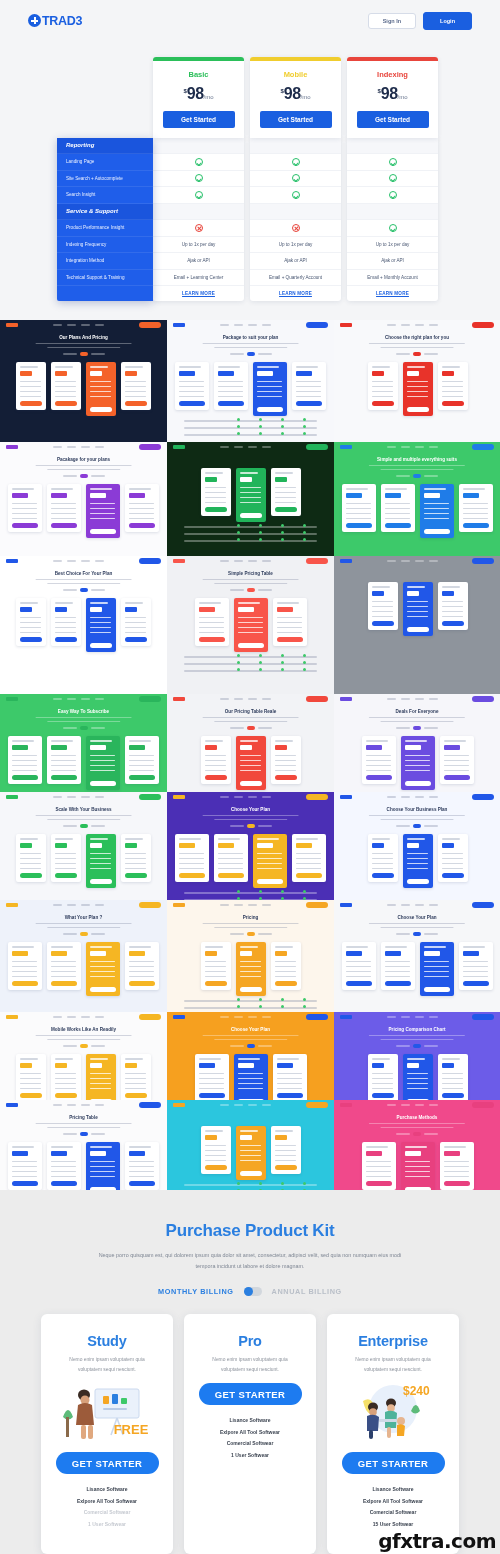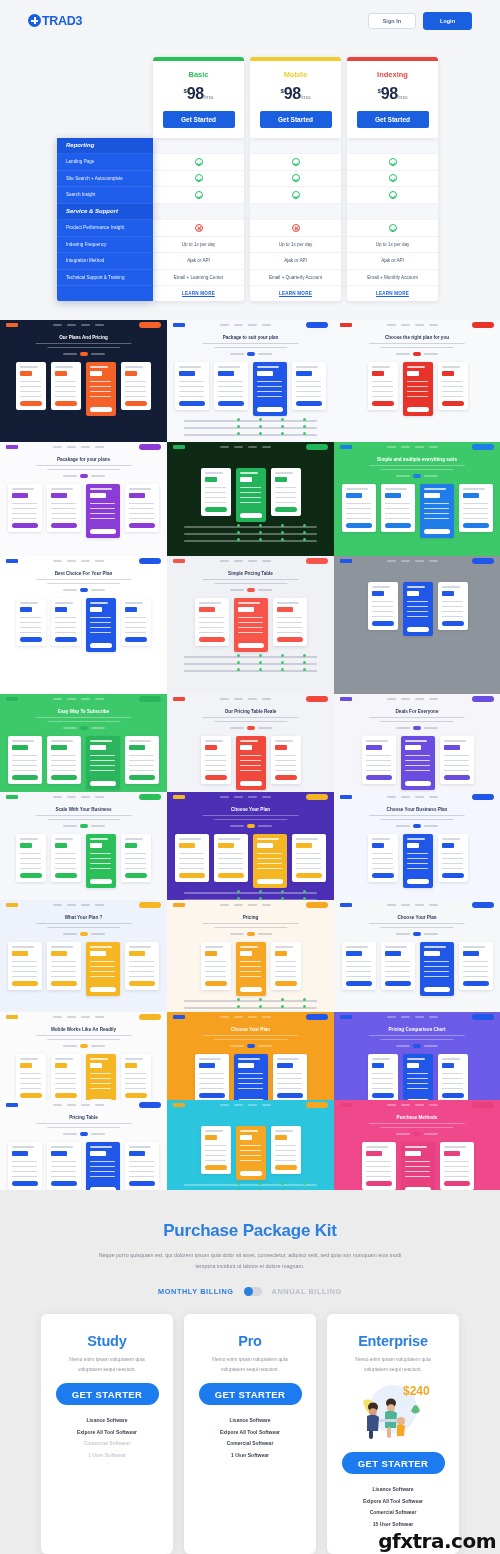--- a/index.html
+++ b/index.html
@@ -1582,34 +1582,52 @@
           <div style="position:absolute;left:4px;top:24px;width:25px;height:1.4px;border-radius:1px;background:rgba(130,142,170,.35)"></div>
           <div style="position:absolute;left:4px;top:29px;width:25px;height:1.4px;border-radius:1px;background:rgba(130,142,170,.35)"></div>
           <div style="position:absolute;left:4px;top:34px;width:25px;height:1.4px;border-radius:1px;background:rgba(130,142,170,.35)"></div>
           <div style="position:absolute;left:4px;bottom:4px;width:26px;height:5px;border-radius:2.5px;background:#e8407f"></div>
         </div>
       </div>
     </div>
   </div>
 
 <div id="purchase">
-  <div class="pk-title">Purchase Package Kit</div>
+  <div class="pk-title">Purchase Product Kit</div>
   <div class="pk-sub">Neque porro quisquam est, qui dolorem ipsum quia dolor sit amet, consectetur, adipisci velit, sed quia non numquam eius modi tempora incidunt ut labore et dolore magnam.</div>
 
   <div class="pk-bill">
     <span class="lbl">MONTHLY BILLING</span>
     <span class="pk-switch"></span>
     <span class="lbl off">ANNUAL BILLING</span>
   </div>
 
   <div class="pk-cards">
 
     <div class="pk-card">
       <div class="pk-name">Study</div>
       <div class="pk-desc">Nemo enim ipsam voluptatem quia voluptatem sequi nesciunt.</div>
+      <div class="pk-art">
+        <svg width="112" height="62" viewBox="0 0 112 62" style="display:block;margin:0 auto">
+          <rect x="44" y="8" width="44" height="29" rx="2" fill="#eaf1fb" stroke="#cbd9ee" stroke-width="1"></rect>
+          <rect x="52" y="15" width="6" height="8" rx="1" fill="#f5a623"></rect>
+          <rect x="61" y="13" width="6" height="10" rx="1" fill="#2b7fe0"></rect>
+          <rect x="70" y="17" width="6" height="6" rx="1" fill="#3dc96a"></rect>
+          <rect x="52" y="27" width="24" height="2" rx="1" fill="#b9cbe6"></rect>
+          <path d="M66 37 L60 54 M66 37 L72 54" stroke="#cbd9ee" stroke-width="1.6" fill="none"></path>
+          <ellipse cx="33" cy="14" rx="6" ry="5.5" fill="#3a2b23"></ellipse>
+          <circle cx="34" cy="19" r="4.5" fill="#d7a07a"></circle>
+          <path d="M27 24 q7-4 14 0 l2 20 h-18 z" fill="#9c5b3a"></path>
+          <rect x="30" y="44" width="5" height="14" rx="2" fill="#e0a87f"></rect>
+          <rect x="37" y="44" width="5" height="14" rx="2" fill="#e0a87f"></rect>
+          <path d="M12 36 q5-14 10 0 q-5 5-10 0z" fill="#5dbb7a"></path>
+          <rect x="15" y="36" width="3" height="20" fill="#8a6a4a"></rect>
+          <text x="80" y="53" font-family="Liberation Sans, sans-serif" font-size="13" font-weight="bold" fill="#f5a623" text-anchor="middle">FREE</text>
+        </svg>
+      </div>
       <div class="pk-get">GET STARTER</div>
       <div class="pk-feat">
         <div>Lisance Software</div>
         <div>Exlpore All Tool Softwear</div>
         <div class="dim">Comercial Softwear</div>
         <div class="dim">1 User Softwear</div>
       </div>
     </div>
 
     <div class="pk-card">

